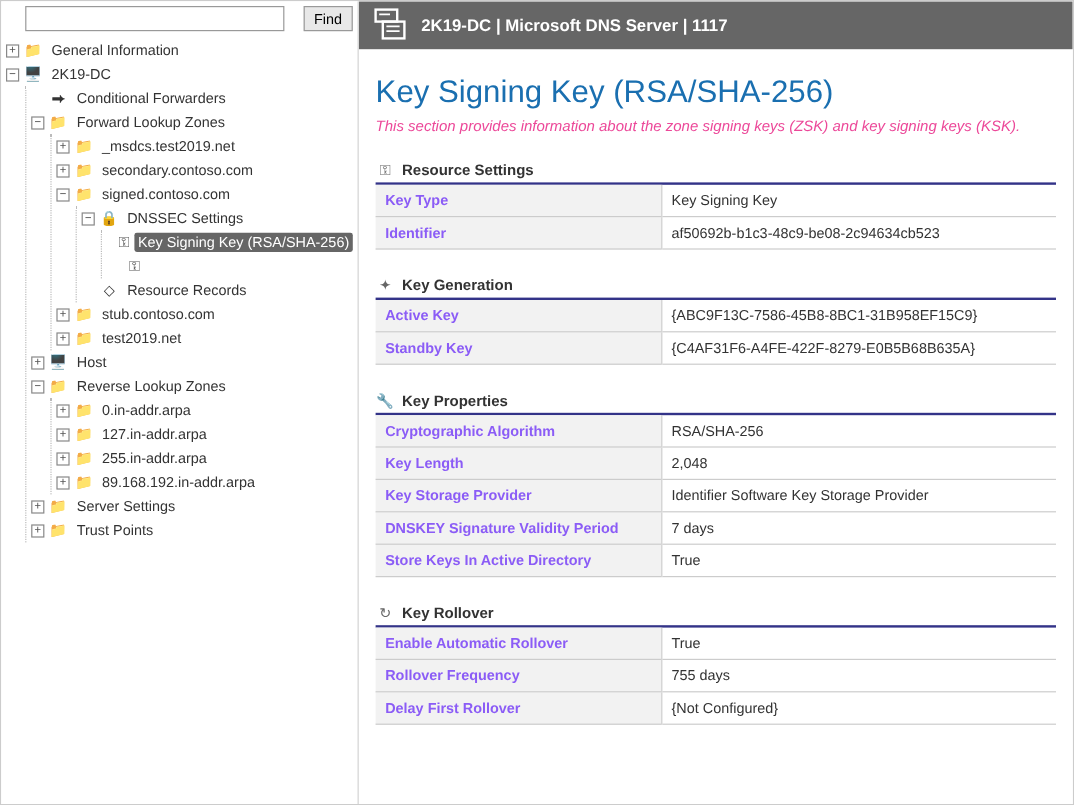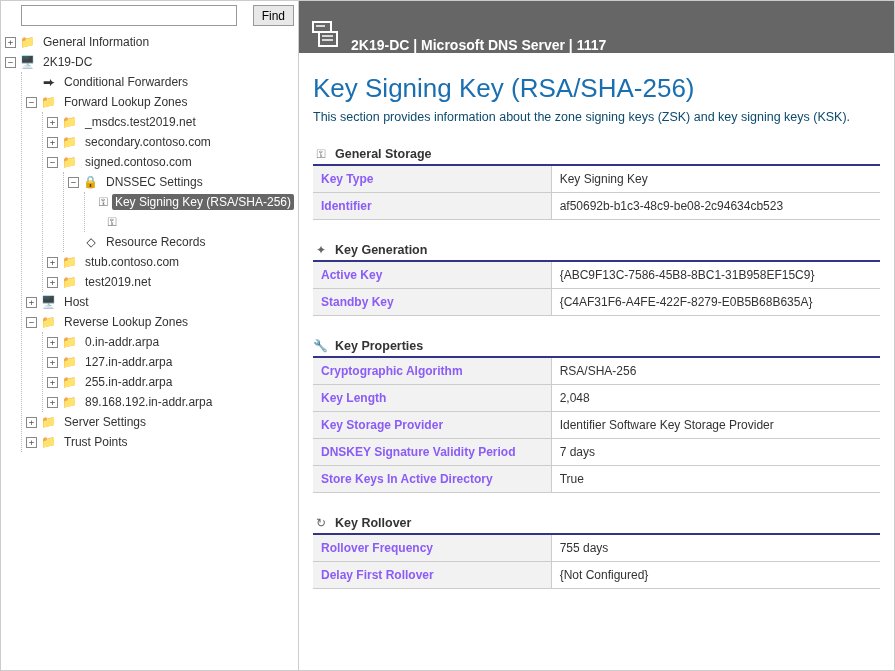--- a/index.html
+++ b/index.html
@@ -17,26 +17,26 @@
   .node .toggle.blank { border: none; background: transparent; }
   .node .icon { width: 16px; height: 16px; display: inline-flex; align-items: center; justify-content: center; margin-right: 4px; font-size: 12px; }
   .node .label { padding: 1px 3px; }
   .node.selected .label { background: #666; color: #fff; border-radius: 2px; }
   .children { margin-left: 16px; border-left: 1px dotted #bbb; padding-left: 4px; }
   .folder-icon { color: #e8b758; }
   .key-icon { color: #555; }
   
   
   .right { flex: 1; display: flex; flex-direction: column; overflow: auto; background: #fff; }
-  .headerbar { background: #666; color: #fff; display: flex; align-items: flex-end; height: 52px; padding: 0 10px; gap: 10px; }
+  .headerbar { background: #666; color: #fff; display: flex; align-items: center; height: 40px; padding: 0 10px; gap: 10px; }
   .headerbar .server-icon svg { width: 32px; height: 32px; }
   .headerbar .title { font-weight: 600; font-size: 14px; }
   .content { padding: 20px 14px; }
   .page-title { color: #1a6fb0; font-size: 26px; font-weight: 400; margin-bottom: 6px; }
-  .page-subtitle { color: #0c4a6e; font-size: 12.5px; margin-bottom: 22px; }
+  .page-subtitle { color: #ec4899; font-size: 12.5px; margin-bottom: 22px; font-style: italic; }
   
   .section { margin-bottom: 22px; }
   .section-head { display: flex; align-items: center; gap: 6px; border-bottom: 2px solid #338; padding-bottom: 2px; margin-bottom: 0; }
   .section-head .icon { width: 16px; height: 16px; display: inline-flex; align-items: center; justify-content: center; color: #666; }
   .section-head .title { font-weight: 700; font-size: 12.5px; color: #333; }
   
   .prop-table { width: 100%; border-collapse: collapse; }
   .prop-table tr { border-bottom: 1px solid #ccc; }
   .prop-table td { padding: 6px 8px; font-size: 12px; vertical-align: middle; }
   .prop-table td.k { width: 42%; background: #f2f2f2; border-right: 1px solid #ccc; color: #8b5cf6; font-weight: 400; }
@@ -193,21 +193,21 @@
       <span class="title">2K19-DC | Microsoft DNS Server | 1117</span>
     </div>
 
     <div class="content">
       <h1 class="page-title">Key Signing Key (RSA/SHA-256)</h1>
       <div class="page-subtitle">This section provides information about the zone signing keys (ZSK) and key signing keys (KSK).</div>
 
       <div class="section">
         <div class="section-head">
           <span class="icon">⚿</span>
-          <span class="title">General Storage</span>
+          <span class="title">Resource Settings</span>
         </div>
         <table class="prop-table">
           <tbody>
               <tr>
                 <td class="k bold">Key Type</td>
                 <td class="v">Key Signing Key</td>
               </tr>
           <tr>
                 <td class="k bold">Identifier</td>
                 <td class="v">af50692b-b1c3-48c9-be08-2c94634cb523</td>
@@ -266,20 +266,24 @@
           </table>
       </div>
 
       <div class="section">
         <div class="section-head">
           <span class="icon">↻</span>
           <span class="title">Key Rollover</span>
         </div>
         <table class="prop-table">
           <tbody>
+              <tr>
+                <td class="k bold">Enable Automatic Rollover</td>
+                <td class="v">True</td>
+              </tr>
           <tr>
                 <td class="k bold">Rollover Frequency</td>
                 <td class="v">755 days</td>
               </tr>
           <tr>
                 <td class="k bold">Delay First Rollover</td>
                 <td class="v">{Not Configured}</td>
               </tr>
         </tbody>
           </table>

